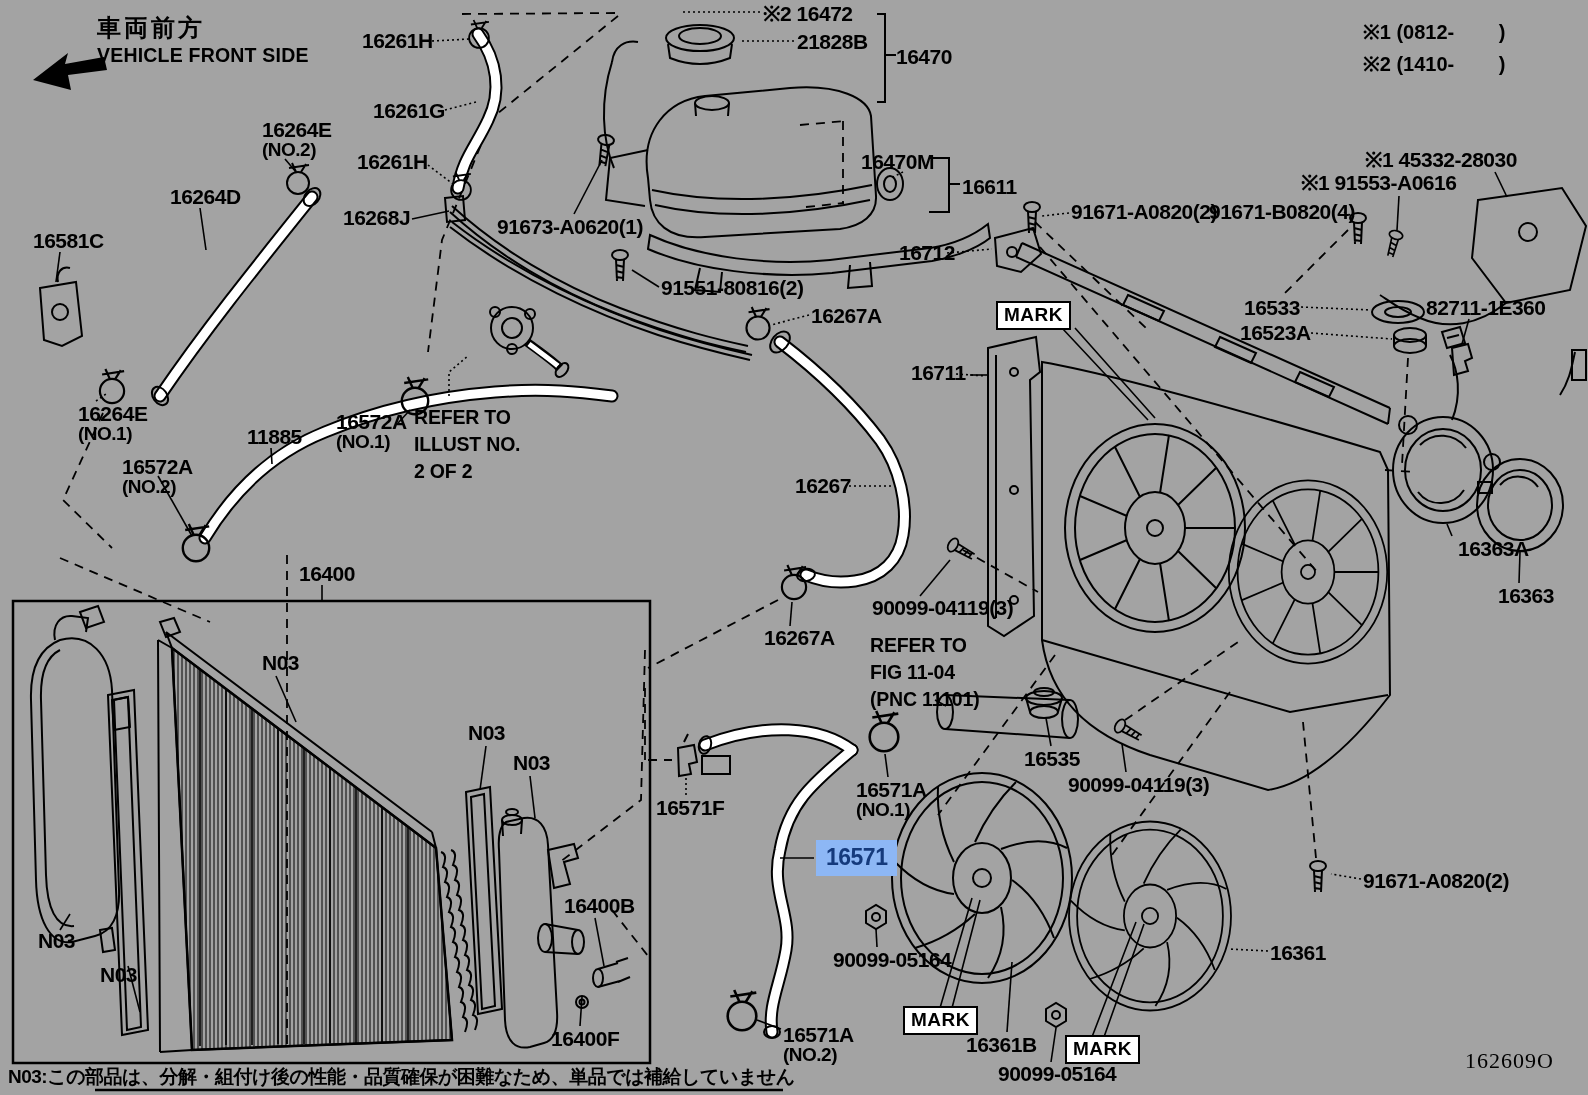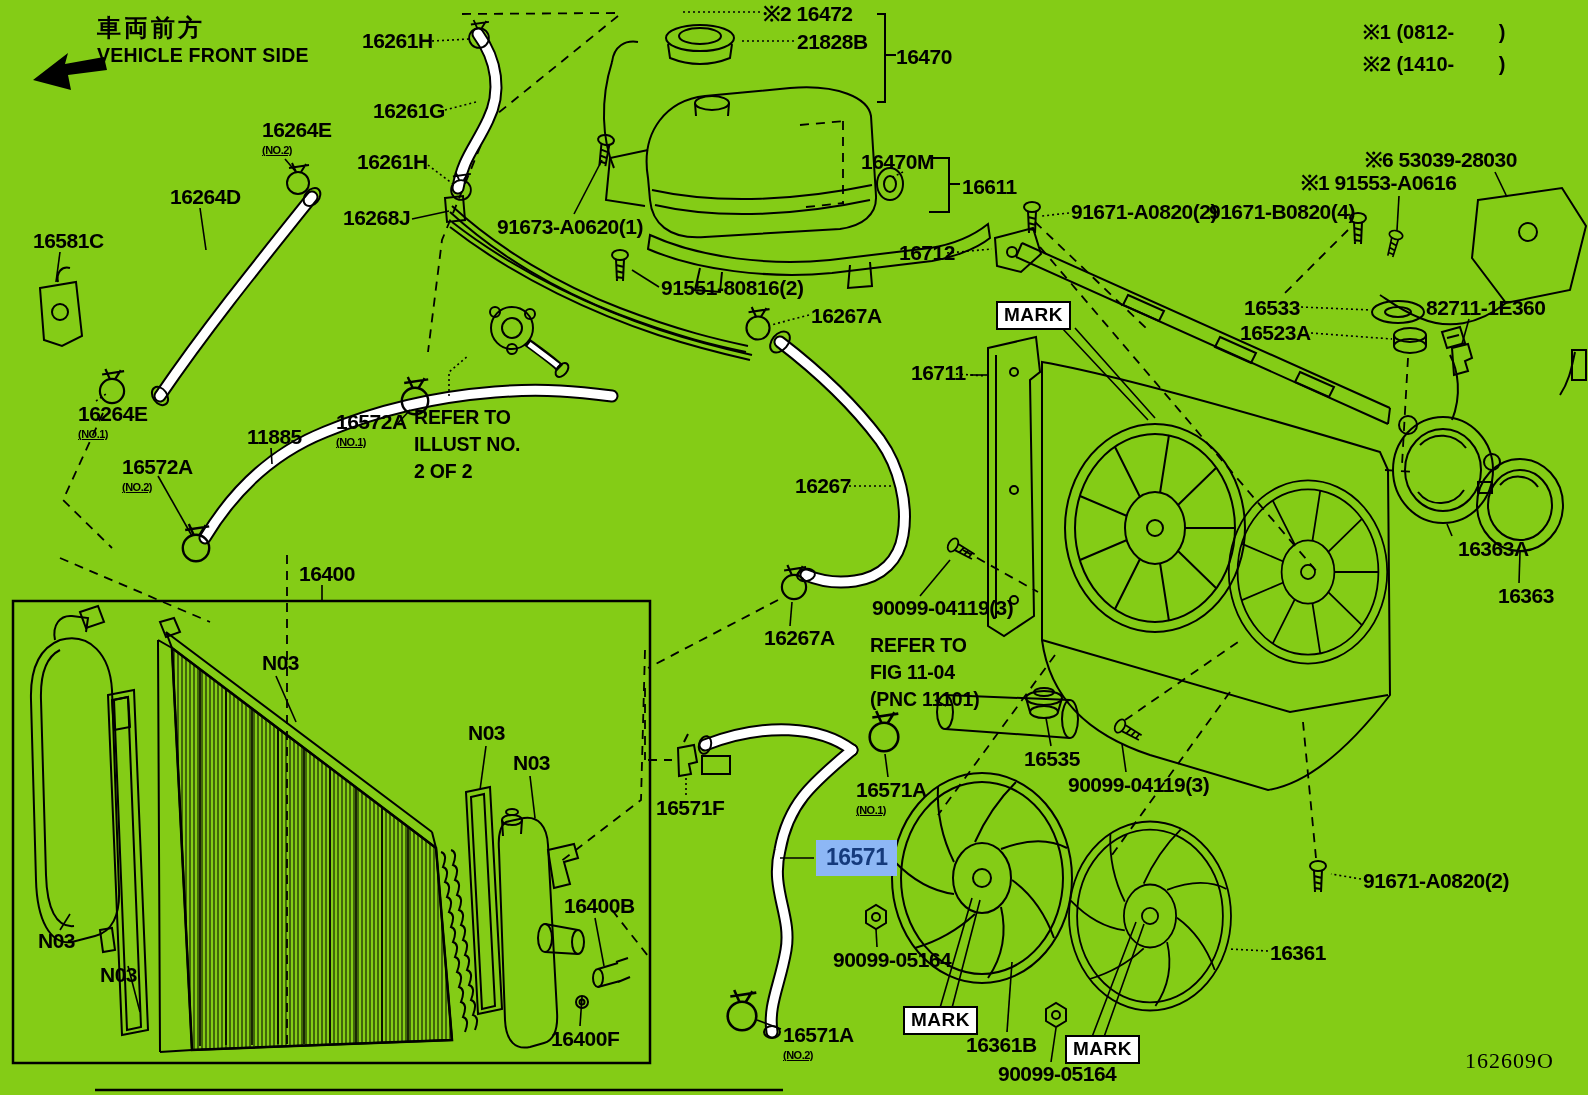--- a/index.html
+++ b/index.html
@@ -1,21 +1,21 @@
 <!DOCTYPE html>
 <html><head>
 <meta charset="utf-8">
 <style>
   html,body{margin:0;padding:0;background:#fff;}
-  #stage{position:relative;width:1588px;height:1095px;background:#84cc16;overflow:hidden;
+  #stage{position:relative;width:1588px;height:1095px;background:#a3a3a3;overflow:hidden;
          font-family:"Liberation Sans",sans-serif;color:#000;}
   #art{position:absolute;left:0;top:0;}
   .lbl{position:absolute;font-weight:bold;font-size:21px;letter-spacing:-0.5px;
        white-space:pre;line-height:21px;}
-  .lbl .sub{display:block;font-size:11px;line-height:20px;letter-spacing:-0.5px;text-decoration:underline;}
+  .lbl .sub{display:block;font-size:19px;line-height:20px;letter-spacing:-0.5px;}
   .multi{position:absolute;font-weight:bold;font-size:19.5px;line-height:27px;
          white-space:pre-line;letter-spacing:-0.2px;margin-top:8px;}
   .mark{position:absolute;border:2px solid #000;font-weight:bold;font-size:19px;
         padding:1px 6px 2px 6px;background:#fff;letter-spacing:0.5px;}
   .hl{position:absolute;background:#8DB7F5;color:#153A7C;font-weight:bold;font-size:23px;
       padding:4px 10px 5px 10px;letter-spacing:-0.5px;}
   .hdr-jp{position:absolute;left:97px;top:12px;font-weight:bold;font-size:24px;letter-spacing:3px;}
   .hdr-en{position:absolute;left:97px;top:44px;font-weight:bold;font-size:19.5px;letter-spacing:0.2px;}
   .rev{position:absolute;left:1363px;top:16px;font-weight:bold;font-size:20px;
        line-height:32px;white-space:pre;}
@@ -370,21 +370,21 @@
   <div class="lbl" style="left:373px;top:100px">16261G</div>
   <div class="lbl" style="left:262px;top:119px"><span>16264E</span><span class="sub">(NO.2)</span></div>
   <div class="lbl" style="left:357px;top:151px">16261H</div>
   <div class="lbl" style="left:861px;top:151px">16470M</div>
   <div class="lbl" style="left:962px;top:176px">16611</div>
   <div class="lbl" style="left:170px;top:186px">16264D</div>
   <div class="lbl" style="left:343px;top:207px">16268J</div>
   <div class="lbl" style="left:497px;top:216px">91673-A0620(1)</div>
   <div class="lbl" style="left:1071px;top:201px">91671-A0820(2)</div>
   <div class="lbl" style="left:1209px;top:201px">91671-B0820(4)</div>
-  <div class="lbl" style="left:1365px;top:149px">※6 53039-28030</div>
+  <div class="lbl" style="left:1365px;top:149px">※1 45332-28030</div>
   <div class="lbl" style="left:1301px;top:172px">※1 91553-A0616</div>
   <div class="lbl" style="left:33px;top:230px">16581C</div>
   <div class="lbl" style="left:899px;top:242px">16712</div>
   <div class="lbl" style="left:661px;top:277px">91551-80816(2)</div>
   <div class="lbl" style="left:1244px;top:297px">16533</div>
   <div class="lbl" style="left:1240px;top:322px">16523A</div>
   <div class="lbl" style="left:1426px;top:297px">82711-1E360</div>
   <div class="lbl" style="left:811px;top:305px">16267A</div>
   <div class="lbl" style="left:911px;top:362px">16711</div>
   <div class="lbl" style="left:78px;top:403px"><span>16264E</span><span class="sub">(NO.1)</span></div>
@@ -421,14 +421,15 @@
   <div class="lbl" style="left:513px;top:752px">N03</div>
   <div class="lbl" style="left:38px;top:930px">N03</div>
   <div class="lbl" style="left:100px;top:964px">N03</div>
 
   <div class="mark" style="left:996px;top:301px">MARK</div>
   <div class="mark" style="left:903px;top:1006px">MARK</div>
   <div class="mark" style="left:1065px;top:1035px">MARK</div>
 
   <div class="hl" style="left:816px;top:840px">16571</div>
 
+  <div class="foot">N03:この部品は、分解・組付け後の性能・品質確保が困難なため、単品では補給していません</div>
   <div class="dcode">162609O</div>
 </div>
 
 </body></html>

